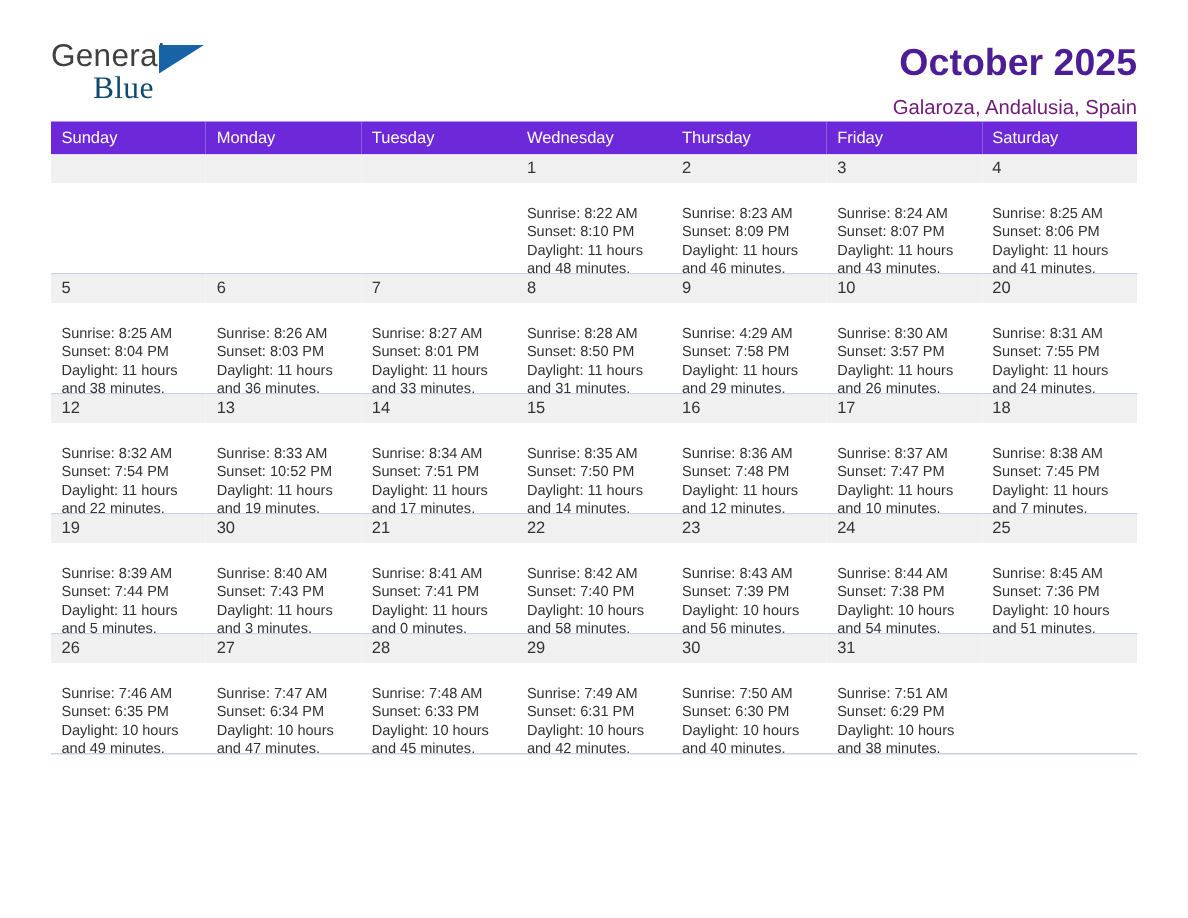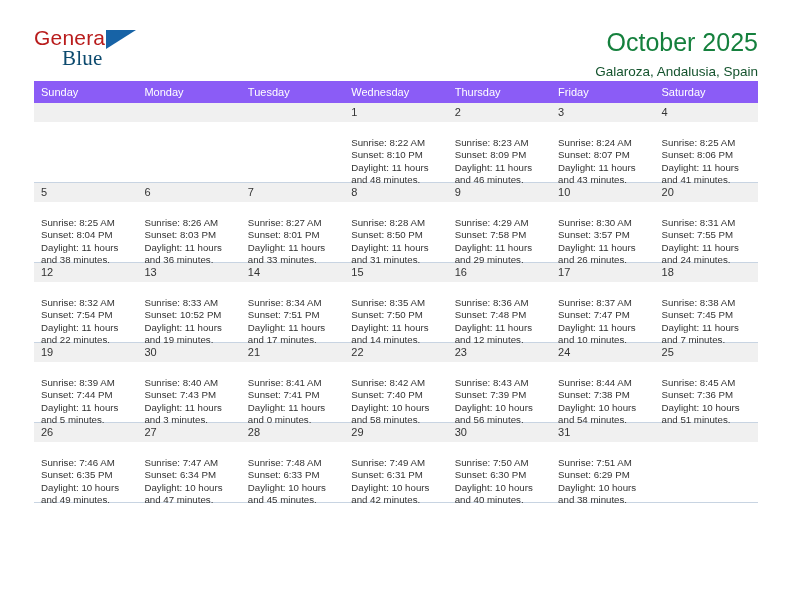--- a/index.html
+++ b/index.html
@@ -36,21 +36,21 @@
     width: 120px;
     height: 48px;
     flex: none;
   }
   .logo-general {
     position: absolute;
     left: 0;
     top: 0;
     font-size: 21px;
     letter-spacing: .2px;
-    color: #b91c1c;
+    color: #404040;
     font-family: "Liberation Sans", sans-serif;
   }
   .logo-blue {
     position: absolute;
     left: 28px;
     top: 20px;
     font-size: 21px;
     letter-spacing: .2px;
     color: #0c4a6e;
     font-family: Liberation Serif, serif;
@@ -63,40 +63,40 @@
     height: 0;
     border-left: 30px solid #1763a6;
     border-bottom: 19px solid transparent;
   }
   .title-block {
     text-align: right;
     padding-top: 2px;
   }
   .cal-title {
     font-size: 25px;
-    color: #15803d;
+    color: #4c1d95;
     line-height: 1.15;
-    font-weight: normal;
+    font-weight: bold;
     margin: 0;
   }
   .cal-subtitle {
     font-size: 13.5px;
-    color: #14532d;
+    color: #701a75;
     margin-top: 7px;
   }
 
   
   .calendar {
     width: 724px;
     border-collapse: collapse;
     table-layout: fixed;
     margin-top: 9px;
   }
   .calendar th {
-    background: #8b5cf6;
+    background: #6d28d9;
     color: #ffffff;
     font-size: 11px;
     font-weight: normal;
     text-align: left;
     padding: 5px 0 5px 7px;
     height: 11px;
     border: none;
   }
   .calendar td {
     vertical-align: top;

